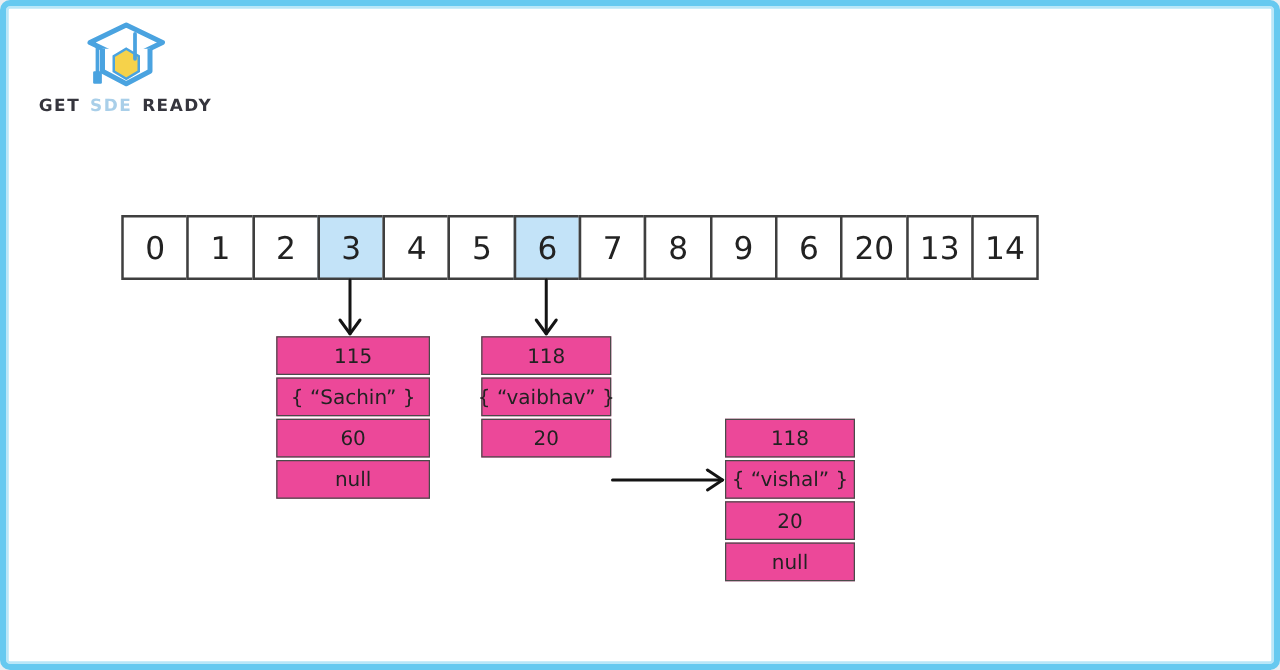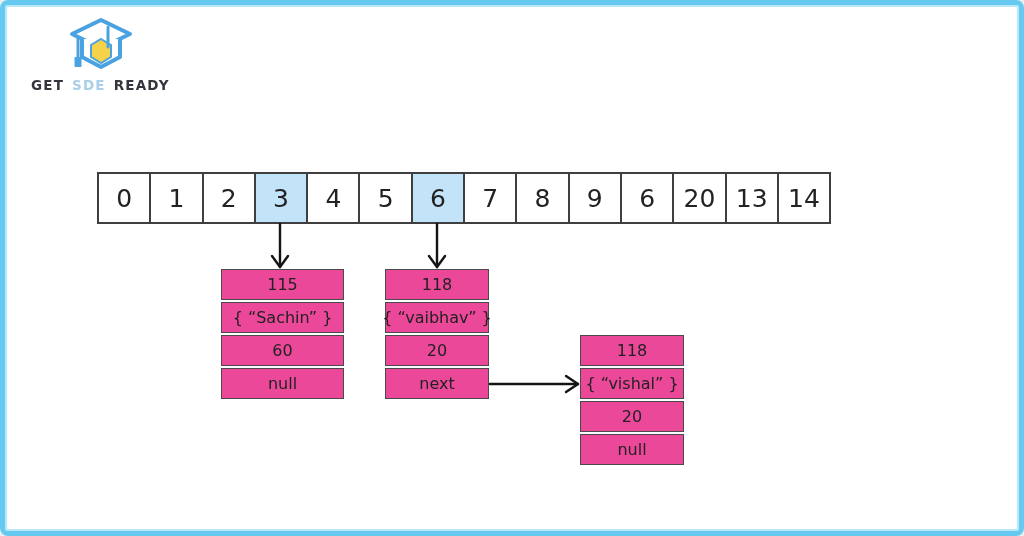--- a/index.html
+++ b/index.html
@@ -109,21 +109,20 @@
   <div class="node node-0">
       <div class="row">115</div>
       <div class="row">{ “Sachin” }</div>
       <div class="row">60</div>
       <div class="row">null</div>
     </div>
   <div class="node node-1">
       <div class="row">118</div>
       <div class="row">{ “vaibhav” }</div>
       <div class="row">20</div>
-      <div class="row">next</div>
     </div>
   <div class="node node-2">
       <div class="row">118</div>
       <div class="row">{ “vishal” }</div>
       <div class="row">20</div>
       <div class="row">null</div>
     </div>
 
   <svg class="arrows" viewBox="0 0 1024 536">
 

